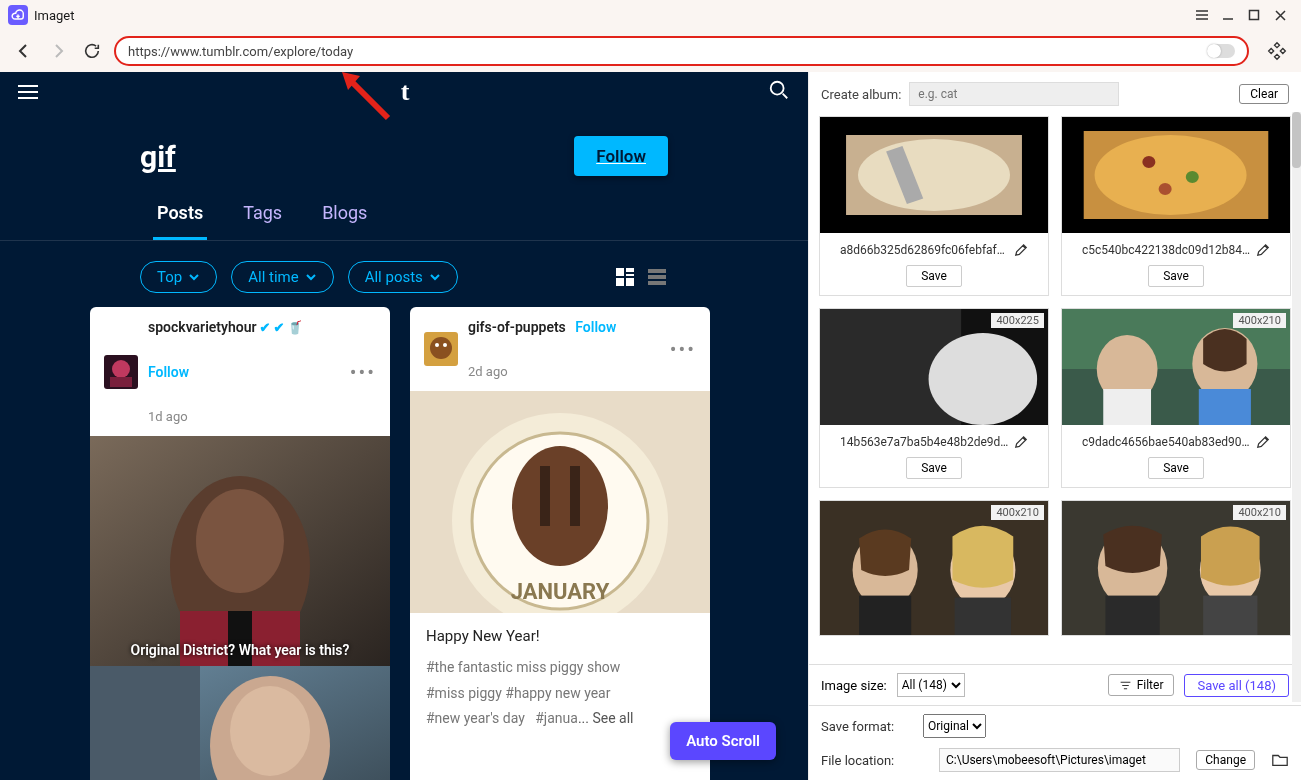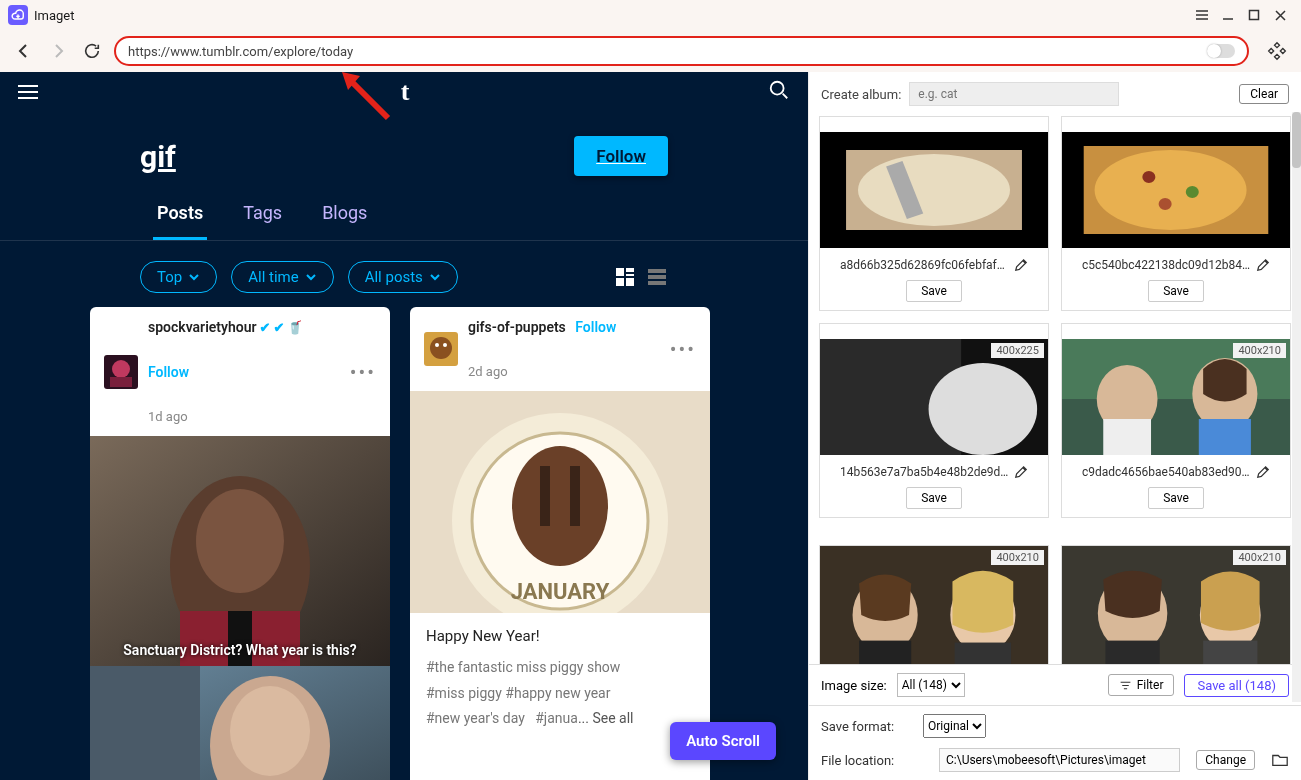--- a/index.html
+++ b/index.html
@@ -75,21 +75,21 @@
 
 .rp-top { display:flex; align-items:center; gap:8px; padding:10px 12px; }
 .rp-top label { font-size:13px; color:#444; }
 .rp-top input { flex:1; height:24px; background:#eee; border:1px solid #ddd; padding:0 8px; font-size:12px; max-width:210px; }
 .clearbtn { margin-left:auto; border:1px solid #888; background:#fff; padding:2px 10px; font-size:12px; border-radius:3px; cursor:pointer; }
 
 .thumbs { flex:1; overflow-y:auto; padding:0 10px 6px; display:flex; flex-direction:column; gap:12px; }
 .thumb-row { display:flex; gap:12px; }
 .thumb-card { flex:1; border:1px solid #ddd; background:#fff; display:flex; flex-direction:column; align-items:center; padding-bottom:8px; position:relative; }
 .thumb-card.noframe { border:none; padding-bottom:0; }
-.thumb-img { width:100%; height:116px; background:#000; position:relative; overflow:hidden;margin-top:15px; }
+.thumb-img { width:100%; height:116px; background:#000; position:relative; overflow:hidden; }
 .dimlabel { position:absolute; top:4px; right:4px; background:#f2f2f2; color:#555; font-size:11px; padding:1px 5px; }
 .fn-row { display:flex; align-items:center; gap:4px; margin-top:10px; font-size:12px; color:#333; width:100%; padding:0 10px; justify-content:center; }
 .fn-row span { white-space:nowrap; overflow:hidden; text-overflow:ellipsis; max-width:170px; direction:ltr; }
 .editic { cursor:pointer; flex-shrink:0; }
 .savebtn { margin-top:8px; border:1px solid #ccc; background:#fff; padding:3px 14px; font-size:12px; border-radius:2px; cursor:pointer; }
 
 .rp-bar { border-top:1px solid #ddd; padding:8px 12px; display:flex; align-items:center; gap:10px; font-size:13px; }
 .rp-bar select { height:24px; font-size:12px; border:1px solid #bbb; background:#fff; }
 .filterbtn { border:1px solid #aaa; background:#fff; padding:3px 10px; font-size:12px; border-radius:3px; cursor:pointer; display:flex; align-items:center; gap:5px;margin-left:8px; }
 .saveall { border:1px solid #5b47ff; color:#5b47ff; background:#fff; padding:3px 12px; font-size:13px; border-radius:3px; cursor:pointer; }
@@ -267,21 +267,21 @@
                     <stop offset="0" stop-color="#7a6a5a"></stop>
                     <stop offset="1" stop-color="#2a2420"></stop>
                   </linearGradient>
                 </defs>
                 <rect width="300" height="230" fill="url(#g1)"></rect>
                 <ellipse cx="150" cy="130" rx="70" ry="90" fill="#5a3d2e"></ellipse>
                 <ellipse cx="150" cy="105" rx="44" ry="52" fill="#7a5440"></ellipse>
                 <rect x="90" y="175" width="120" height="55" fill="#8a2030"></rect>
                 <rect x="138" y="175" width="24" height="55" fill="#111"></rect>
               </svg>
-            <div class="over" style="position:absolute;bottom:8px;left:0;right:0;text-align:center;color:#fff;font-size:14px;font-weight:600;">Sanctuary District? What year is this?</div>
+            <div class="over" style="position:absolute;bottom:8px;left:0;right:0;text-align:center;color:#fff;font-size:14px;font-weight:600;">Original District? What year is this?</div>
           </div>
           <div class="imgbox" style="height:140px;">
             <svg class="ph" viewBox="0 0 300 140" preserveAspectRatio="none">
                 <defs>
                   <linearGradient id="g1b" x1="0" y1="0" x2="1" y2="1">
                     <stop offset="0" stop-color="#6a8aa0"></stop>
                     <stop offset="1" stop-color="#3a4a55"></stop>
                   </linearGradient>
                 </defs>
                 <rect width="300" height="140" fill="url(#g1b)"></rect>

